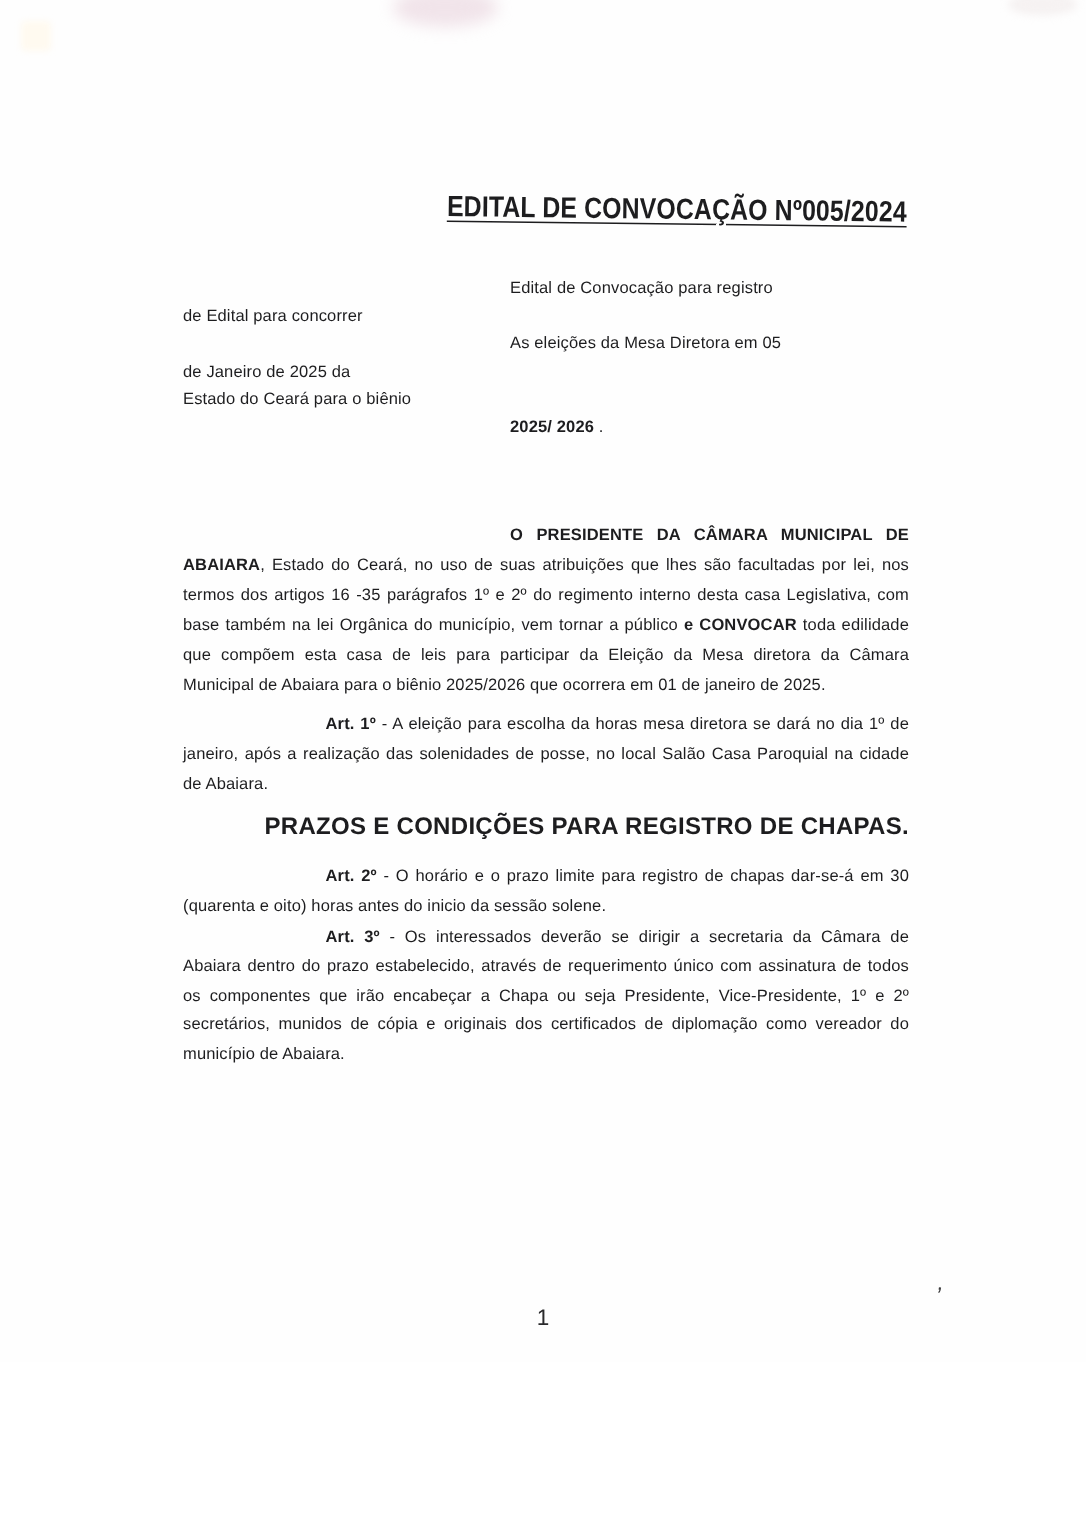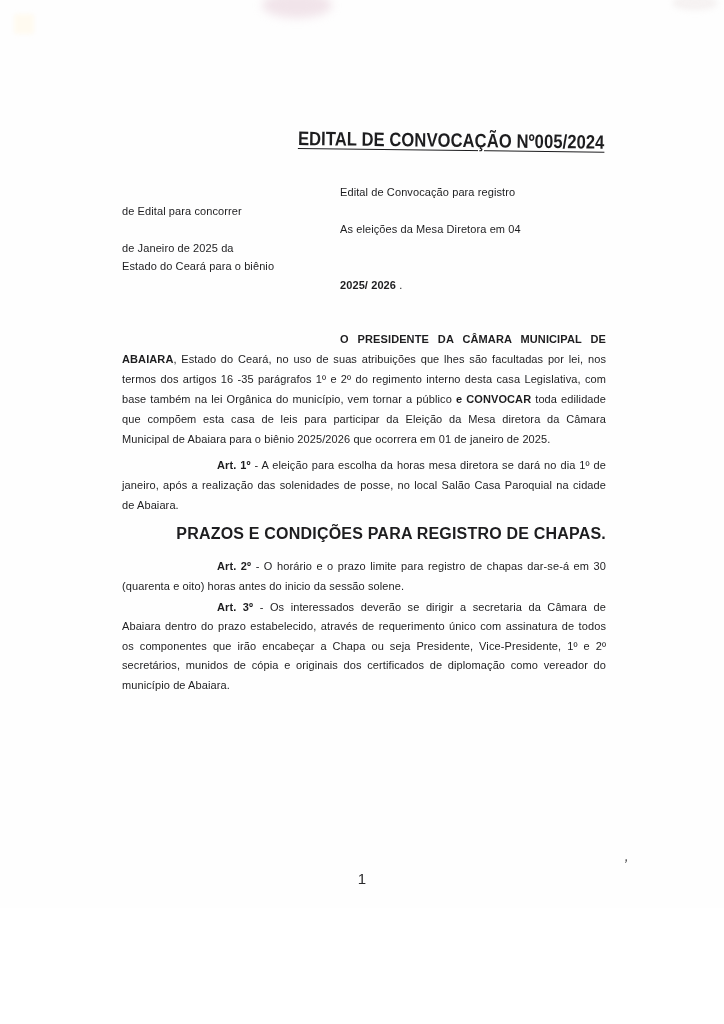--- a/index.html
+++ b/index.html
@@ -34,21 +34,21 @@
     font-weight: 700;
     text-align: left;
     white-space: nowrap;
     transform: rotate(0.7deg) scaleX(0.85);
     transform-origin: 0 50%;
   }
   .s-hdr   { line-height: 18.6px; text-align: left; }
   .s-first { margin-top: 33px; }
   .s-right { margin-left: 218px; }
 
-  .s-par1  { margin-top: 34px; text-indent: 218px; }
+  .s-par1  { margin-top: 52px; text-indent: 218px; }
   .s-art   { text-indent: 95px; }
   .s-art1  { margin-top: 6px; }
   .s-heading {
     margin-top: 9px;
     font-weight: 700;
     font-size: 16px;
     line-height: 20px;
     text-align: right;
     letter-spacing: 0.2px;
   }
@@ -94,21 +94,21 @@
 
 <div class="page">
   <div class="smudge smudge-pink"></div>
   <div class="smudge smudge-corner"></div>
   <div class="smudge smudge-topright"></div>
 
   <div class="content">
       <div class="blk s-title"><span class="b u">EDITAL DE CONVOCAÇÃO Nº005/2024</span></div>
       <div class="blk s-hdr s-first s-right"><span>Edital de Convocação para registro</span></div>
       <div class="blk s-hdr"><span>de Edital para concorrer</span></div>
-      <div class="blk s-hdr s-right"><span>As eleições da Mesa Diretora em 04</span></div>
+      <div class="blk s-hdr s-right"><span>As eleições da Mesa Diretora em 05</span></div>
       <div class="blk s-hdr"><span>de Janeiro de  2025  da</span></div>
       <div class="blk s-hdr"><span>Estado do Ceará para o biênio</span></div>
       <div class="blk s-hdr s-right"><span class="b">2025/ 2026</span><span> .</span></div>
       <div class="blk s-par1"><span class="b">O PRESIDENTE DA CÂMARA MUNICIPAL DE ABAIARA</span><span>, Estado do Ceará, no uso de suas atribuições que lhes são facultadas por lei, nos termos dos artigos 16 -35 parágrafos 1º e 2º do regimento interno desta casa Legislativa, com base também na lei Orgânica do município, vem tornar a público </span><span class="b">e CONVOCAR</span><span> toda edilidade que compõem esta casa de leis para participar da Eleição da Mesa diretora da Câmara Municipal de Abaiara para o biênio 2025/2026 que ocorrera em 01 de janeiro de 2025.</span></div>
       <div class="blk s-art s-art1"><span class="b">Art. 1º</span><span> - A eleição para escolha da horas mesa diretora se dará no dia 1º de janeiro, após a realização das solenidades de posse, no local Salão Casa Paroquial na cidade de Abaiara.</span></div>
       <div class="blk s-heading"><span>PRAZOS E CONDIÇÕES PARA REGISTRO DE CHAPAS.</span></div>
       <div class="blk s-art s-art2"><span class="b">Art. 2º</span><span> - O horário e o prazo limite para registro de chapas dar-se-á em 30 (quarenta e oito) horas antes do inicio da sessão solene.</span></div>
       <div class="blk s-art s-art3"><span class="b">Art. 3º</span><span> - Os interessados deverão se dirigir a secretaria da Câmara de Abaiara dentro do prazo estabelecido, através de requerimento único com assinatura de todos os componentes que irão encabeçar a Chapa ou seja Presidente, Vice-Presidente, 1º e 2º secretários, munidos de cópia e originais dos certificados de diplomação como vereador do município de Abaiara.</span></div>
     </div>
 

